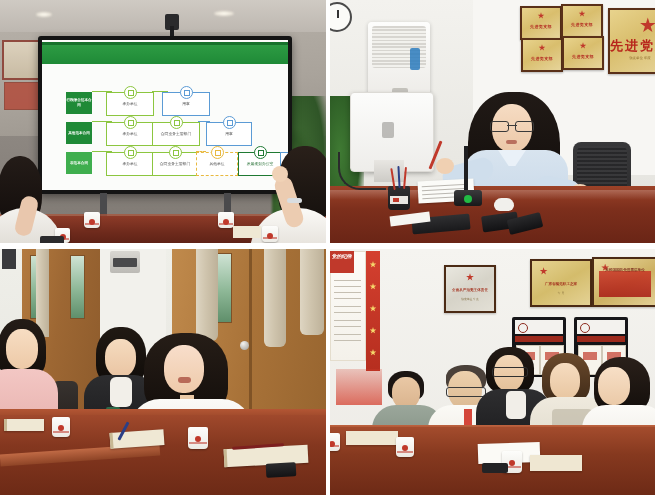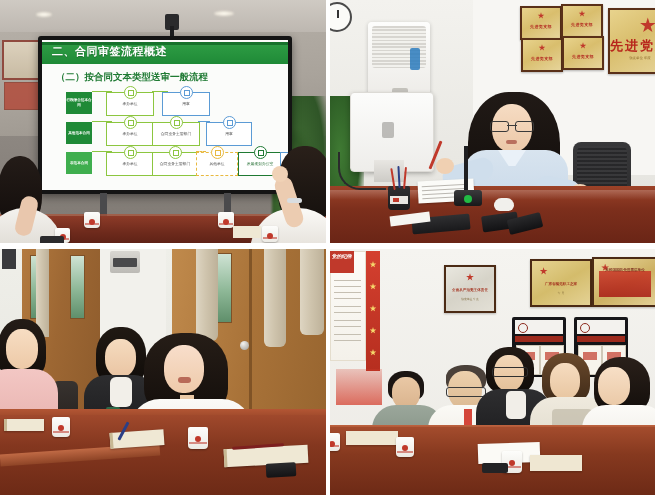--- a/index.html
+++ b/index.html
@@ -349,22 +349,20 @@
 
       <div class="lay tl-mount tv-mount"></div>
       <div class="lay tv-mount-arm"></div>
 
       <div class="lay tv-body"></div>
       <div class="lay tv-screen">
         <div class="slide">
           <div class="slide-hdr">
             <div class="slide-hdr-accent"></div>
           </div>
-          <div class="slide-title">二、合同审签流程概述</div>
-          <div class="slide-sub">（二）按合同文本类型送审一般流程</div>
 
           <div class="fc-row r1">
             <div class="fc-tag g1">行政综合范本合同</div>
             <div class="fc-line green" style="left:26px;width:20px;"></div>
             <div class="fc-box green" style="left:40px;width:46px;">承办单位</div>
             <div class="fc-node green" style="left:58px;">
                 <i></i>
               </div>
             <div class="fc-line green" style="left:86px;width:16px;"></div>
             <div class="fc-box blue" style="left:96px;width:46px;">用章</div>

